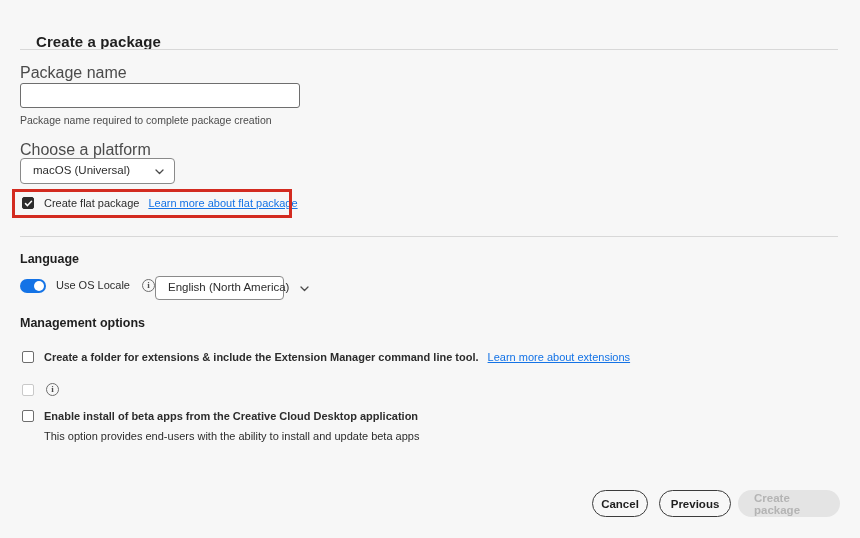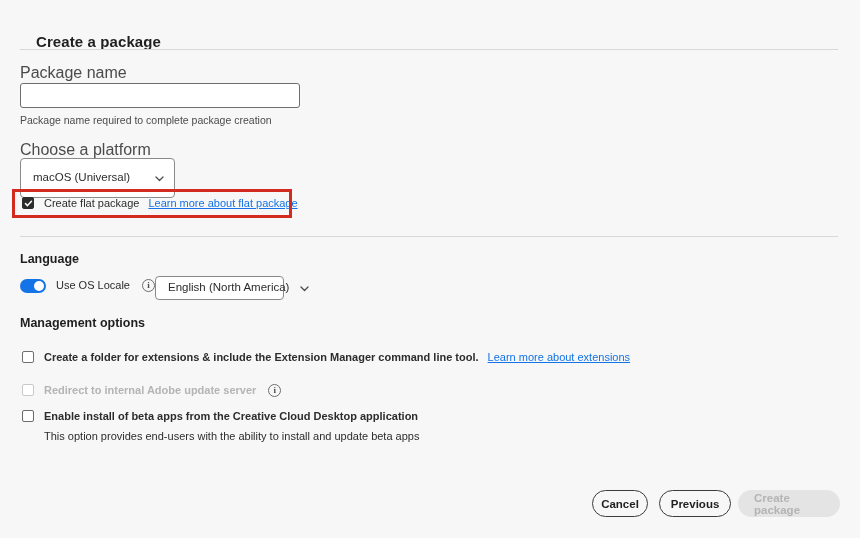--- a/index.html
+++ b/index.html
@@ -119,21 +119,21 @@
     height: 11px;
     flex: 0 0 auto;
     margin-left: 10px;
   }
   .chev svg { display: block; }
 
   .platform-select {
     left: 20px;
     top: 158px;
     width: 155px;
-    height: 40px;
+    height: 26px;
   }
 
   
   .red-box {
     position: absolute;
     left: 12px;
     top: 189px;
     width: 280px;
     height: 29px;
     border: 3px solid #D32B20;
@@ -364,21 +364,20 @@
   <div class="section-heading h-mgmt">Management options</div>
 
   <div class="cb-row row-ext">
     <span class="cb unchecked"></span>
     <span class="cb-label bold">Create a folder for extensions &amp; include the Extension Manager command line tool.</span>
     <a class="link">Learn more about extensions</a>
   </div>
 
   <div class="cb-row row-redir">
     <span class="cb disabled"></span>
-    <span class="cb-label muted">Redirect to internal Adobe update server</span>
     <span class="info-icon info-redir">i</span>
   </div>
 
   <div class="cb-row row-beta">
     <span class="cb unchecked"></span>
     <span class="cb-label bold">Enable install of beta apps from the Creative Cloud Desktop application</span>
   </div>
   <div class="beta-sub">This option provides end-users with the ability to install and update beta apps</div>
 
   <div class="btn btn-outline btn-cancel">Cancel</div>

